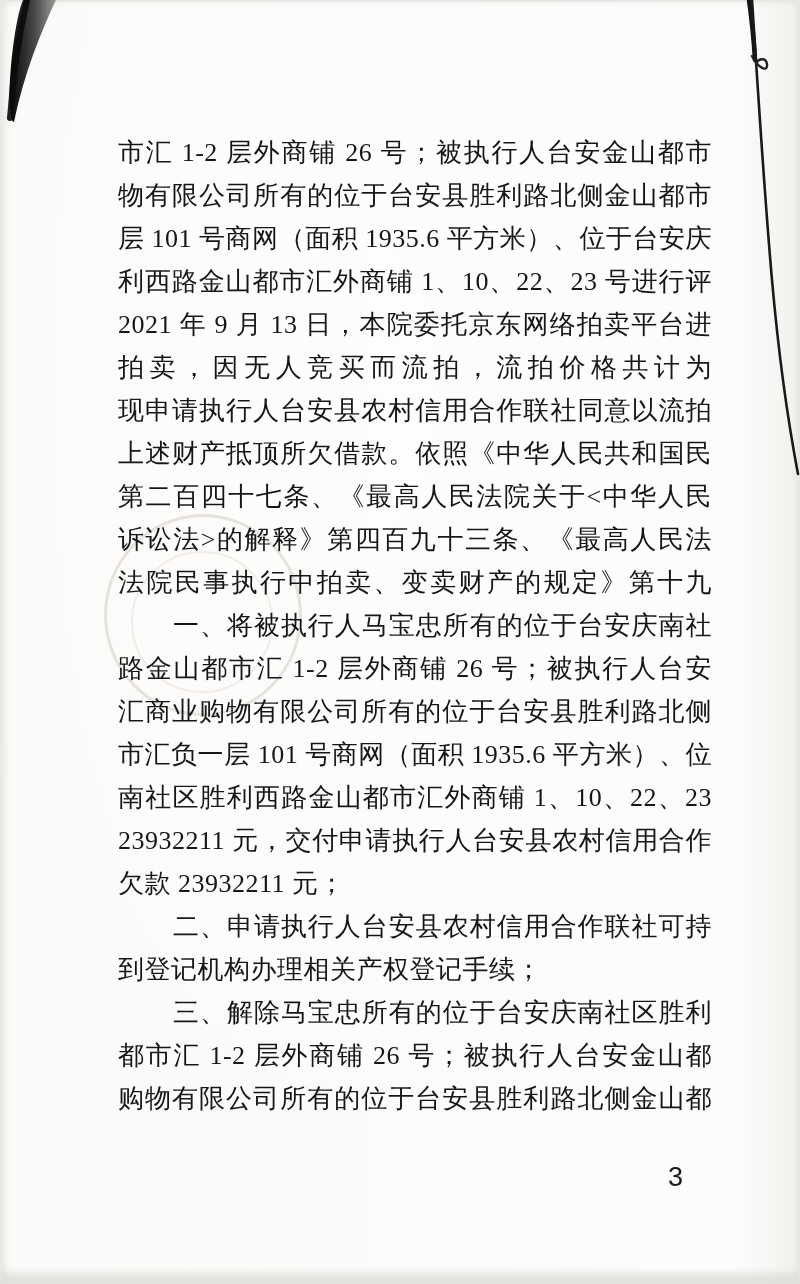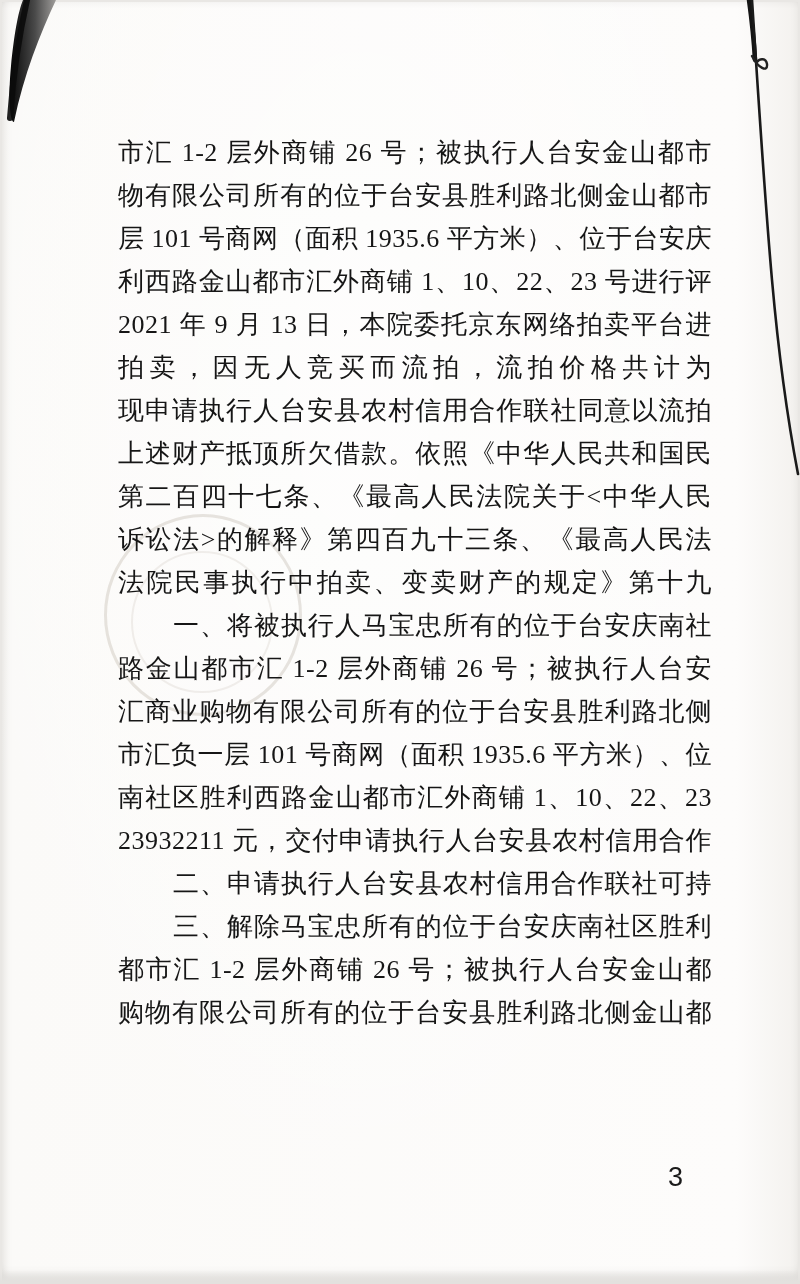--- a/index.html
+++ b/index.html
@@ -121,21 +121,23 @@
     <div class="text-line">上述财产抵顶所欠借款。依照《中华人民共和国民事诉讼法》</div>
     <div class="text-line">第二百四十七条、《最高人民法院关于&lt;中华人民共和国民事</div>
     <div class="text-line">诉讼法&gt;的解释》第四百九十三条、《最高人民法院关于人民</div>
     <div class="text-line">法院民事执行中拍卖、变卖财产的规定》第十九条、第二十</div>
     <div class="text-line indent">一、将被执行人马宝忠所有的位于台安庆南社区胜利西</div>
     <div class="text-line">路金山都市汇 1-2 层外商铺 26 号；被执行人台安金山都市</div>
     <div class="text-line">汇商业购物有限公司所有的位于台安县胜利路北侧金山都</div>
     <div class="text-line">市汇负一层 101 号商网（面积 1935.6 平方米）、位于台安庆</div>
     <div class="text-line">南社区胜利西路金山都市汇外商铺 1、10、22、23 号作价为</div>
     <div class="text-line">23932211 元，交付申请执行人台安县农村信用合作联社抵偿</div>
+    <div class="text-line end">欠款 23932211 元；</div>
     <div class="text-line indent">二、申请执行人台安县农村信用合作联社可持本裁定书</div>
+    <div class="text-line end">到登记机构办理相关产权登记手续；</div>
     <div class="text-line indent">三、解除马宝忠所有的位于台安庆南社区胜利西路金山</div>
     <div class="text-line">都市汇 1-2 层外商铺 26 号；被执行人台安金山都市汇商业</div>
     <div class="text-line">购物有限公司所有的位于台安县胜利路北侧金山都市汇负</div>
   </div>
 
   <div class="page-number">3</div>
 
   <div class="bottom-edge-shade"></div>
 </div>
 

